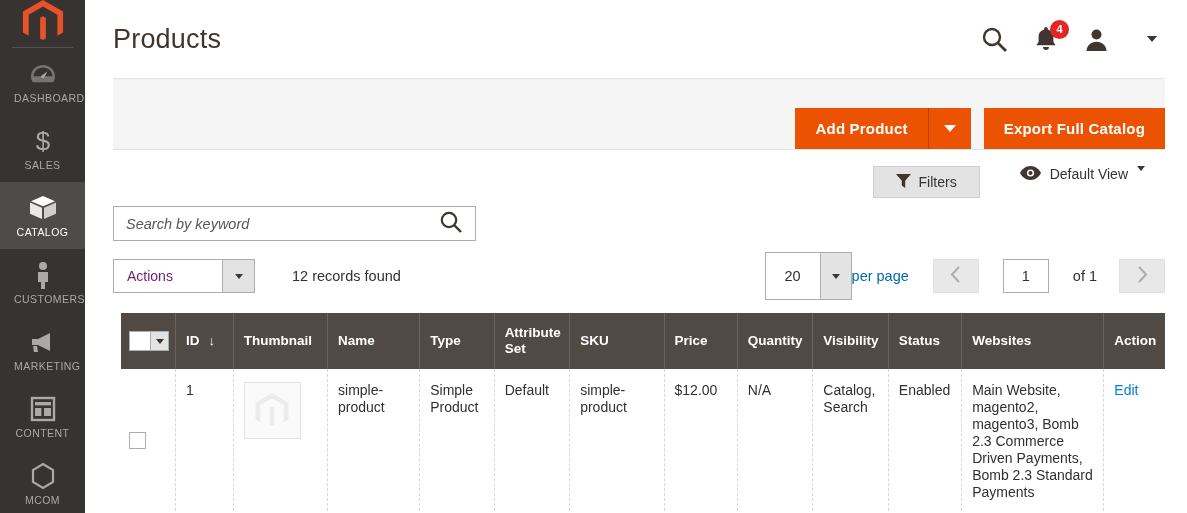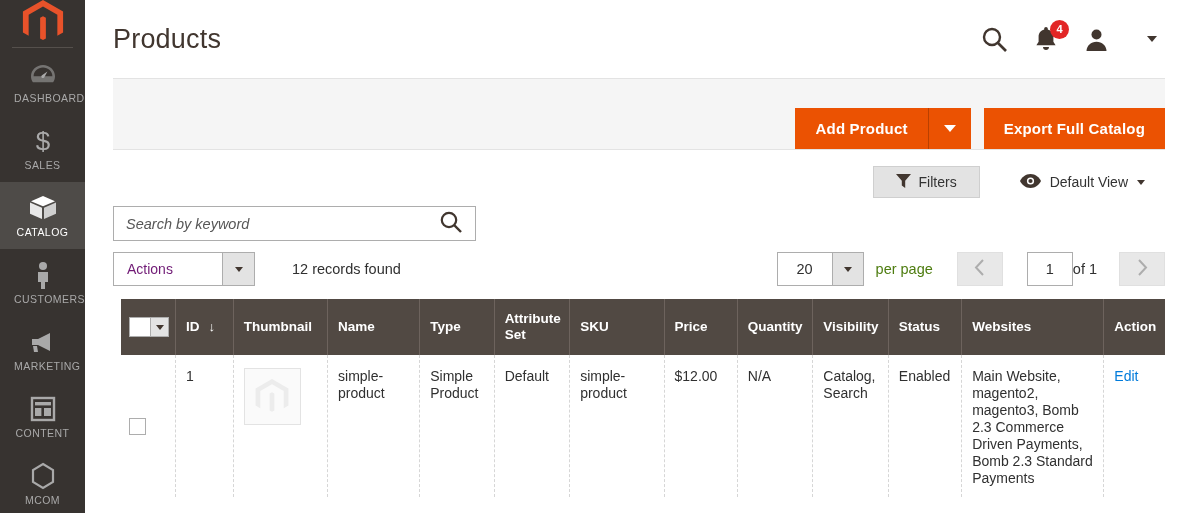--- a/index.html
+++ b/index.html
@@ -99,21 +99,21 @@
     display: flex; align-items: center; justify-content: flex-end;
     padding: 16px 22px 0 28px; gap: 0;
   }
   .btn-filters {
     background: #e3e3e3; border: 1px solid #cfcfcf; color: #333;
     font-size: 14px; height: 32px; padding: 0 22px;
     display: flex; align-items: center; gap: 8px; cursor: pointer;
     font-family: "Liberation Sans", sans-serif;
   }
   .view-ctl, .cols-ctl {
-    display: flex; align-items: center; gap: 9px; cursor: pointer;
+    display: flex; gap: 9px; cursor: pointer;
     font-size: 14px; padding: 0 20px; height: 32px;
   }
   .view-ctl { margin-left: 20px; color: #333; }
   .cols-ctl { color: #007bdb; border-left: 1px solid #d6d6d6; margin-left: 8px; }
   .mini-caret {
     width: 0; height: 0; border-left: 4.5px solid transparent;
     border-right: 4.5px solid transparent; border-top: 5.5px solid #41362f;
   }
 
   
@@ -137,44 +137,44 @@
     width: 108px; display: flex; align-items: center; padding-left: 13px;
     font-size: 14px; color: #701a75; background: #fff;
   }
   .actions-select .tog {
     width: 32px; background: #e3e3e3; border-left: 1px solid #adadad;
     display: flex; align-items: center; justify-content: center; cursor: pointer;
   }
   .records-found { margin-left: 37px; font-size: 14.5px; color: #303030; }
 
   .pager { margin-left: auto; display: flex; align-items: center; }
-  .per-page-select { display: flex; height: 34px; border: 1px solid #adadad; }
+  .per-page-select { display: flex; height: 48px; border: 1px solid #adadad; }
   .per-page-select .val {
     width: 54px; display: flex; align-items: center; justify-content: center;
     font-size: 14.5px; background: #fff; color: #303030;
   }
   .per-page-select .tog {
     width: 31px; background: #e3e3e3; border-left: 1px solid #adadad;
     display: flex; align-items: center; justify-content: center; cursor: pointer;
   }
-  .per-page-label { margin-left: 12px; font-size: 14.5px; color: #4d7c0f; }
+  .per-page-label { font-size: 14.5px; color: #0369a1; }
   .pg-arrow {
     width: 46px; height: 34px; background: #e8e8e8; border: 1px solid #e0e0e0;
     display: flex; align-items: center; justify-content: center;
     margin-left: 24px; cursor: default;
   }
   .pg-arrow.next { margin-left: 22px; }
   .pg-arrow svg { stroke: #adadad; }
   .pg-input {
     width: 46px; height: 34px; border: 1px solid #adadad; background: #fff;
     text-align: center; font-size: 14.5px; color: #303030;
     margin-left: 24px; font-family: "Liberation Sans", sans-serif;
     outline: none;
   }
-  .pg-of { margin-left: 0; font-size: 14.5px; color: #303030; }
+  .pg-of { margin-left: 24px; font-size: 14.5px; color: #303030; }
 
   
   .table-wrap { padding: 13px 22px 0 36px; }
   table.grid { width: 100%; border-collapse: collapse; table-layout: fixed; }
   table.grid thead th {
     background: #514943; color: #ffffff;
     font-size: 13.5px; font-weight: bold; text-align: left;
     padding: 12px 10px; vertical-align: middle;
     border-right: 1px solid #6d635d;
     line-height: 16px;

